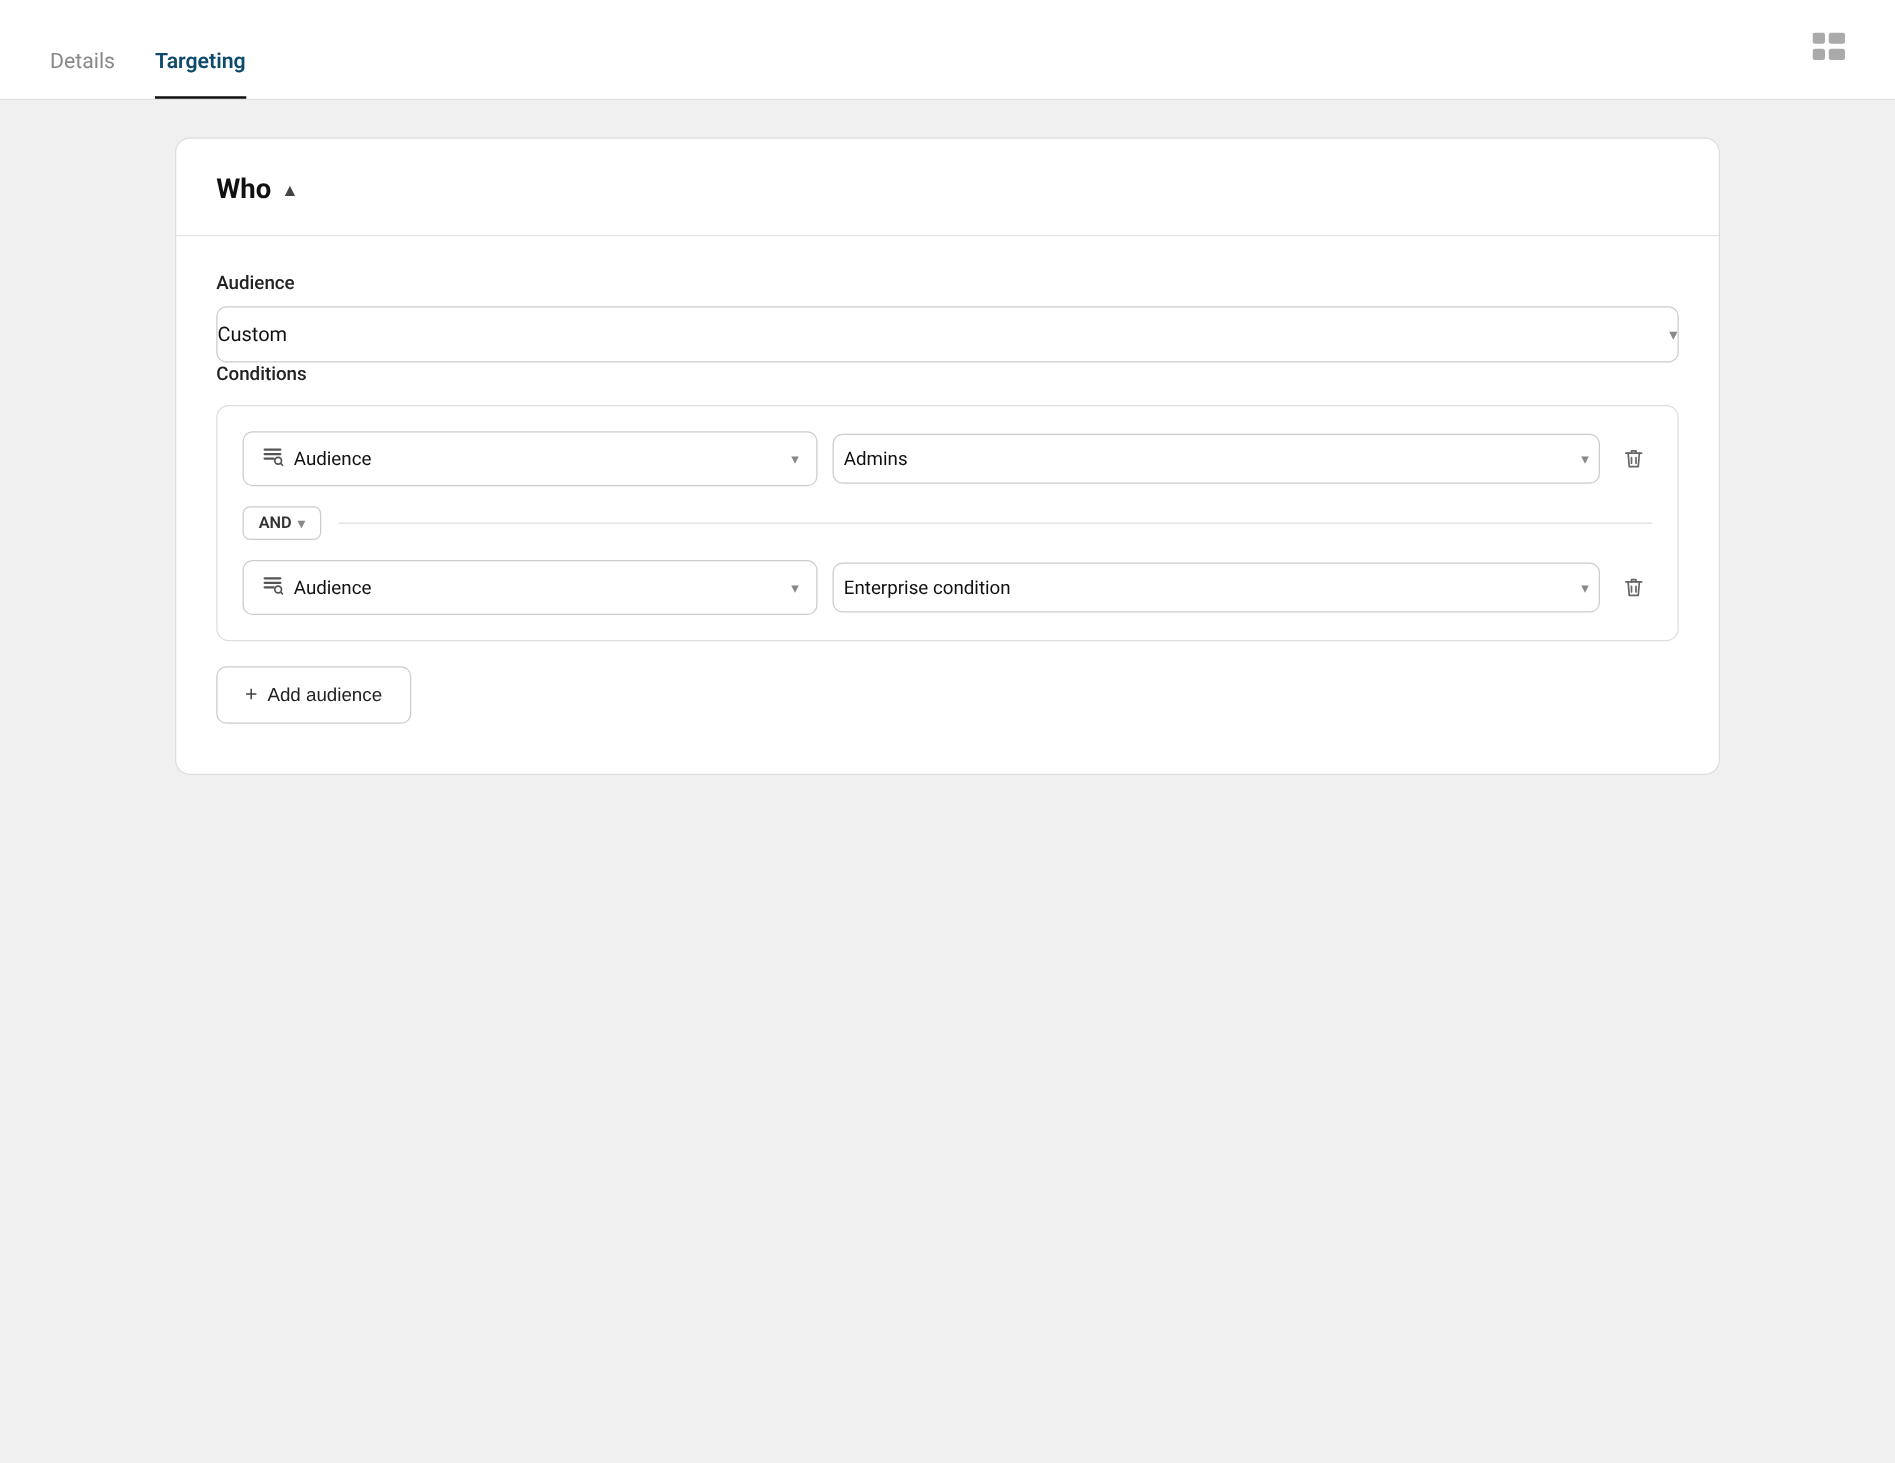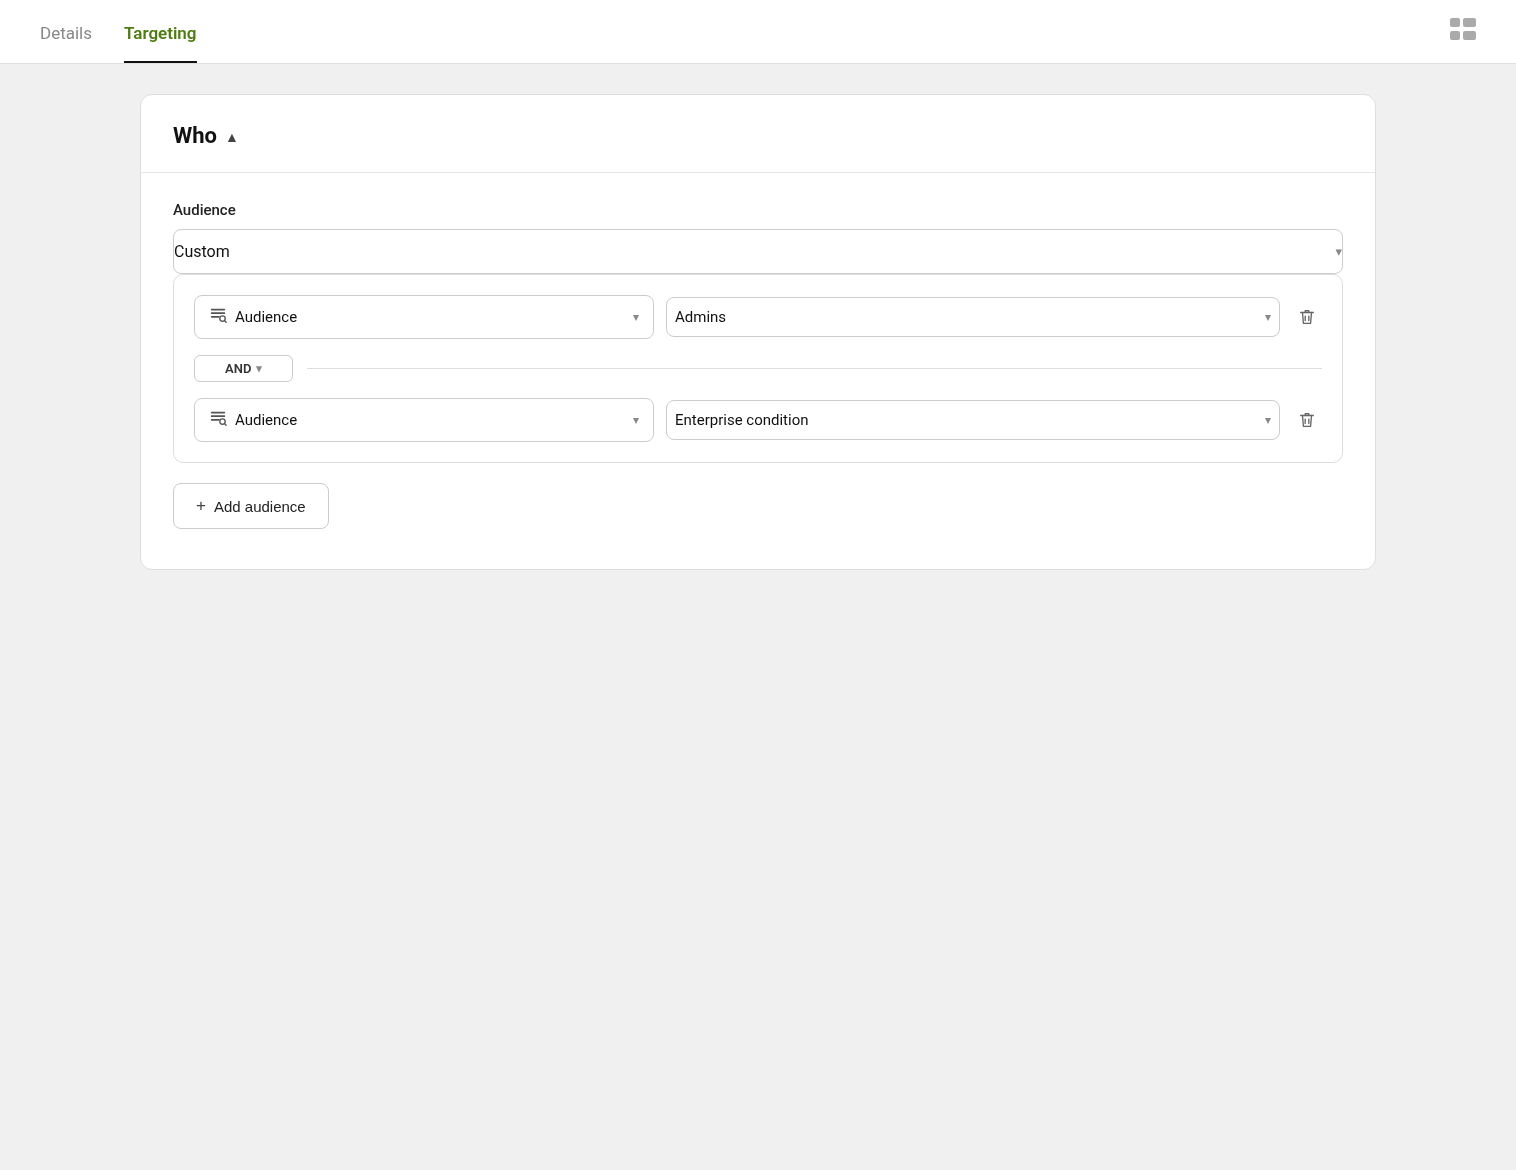--- a/index.html
+++ b/index.html
@@ -18,38 +18,38 @@
     }
 
     
     .top-nav {
       background: #ffffff;
       border-bottom: 1px solid #e0e0e0;
       display: flex;
       align-items: center;
       justify-content: space-between;
       padding: 0 40px;
-      height: 64px;
+      height: 80px;
     }
     .nav-tabs {
       display: flex;
       gap: 32px;
       height: 100%;
       align-items: flex-end;
       padding-bottom: 0;
     }
     .nav-tab {
       font-size: 17px;
       color: #888;
       cursor: pointer;
       padding-bottom: 18px;
       border-bottom: 2px solid transparent;
     }
     .nav-tab.active {
-      color: #4d7c0f;
+      color: #0c4a6e;
       font-weight: 600;
       border-bottom: 2px solid #111;
     }
     .nav-icon {
       color: #aaa;
       font-size: 20px;
       cursor: pointer;
     }
 
     
@@ -224,21 +224,21 @@
     
     .and-row {
       display: flex;
       align-items: center;
       gap: 14px;
       margin: 16px 0;
     }
     .and-badge {
       border: 1.5px solid #ccc;
       border-radius: 6px;
-      padding: 5px 30px;
+      padding: 5px 12px;
       font-size: 13px;
       font-weight: 600;
       color: #333;
       cursor: pointer;
       background: #fff;
       display: flex;
       align-items: center;
       gap: 5px;
       white-space: nowrap;
     }
@@ -322,20 +322,21 @@
       <div>
         <div class="field-label">Audience</div>
         <div class="select-box">
           <span>Custom</span>
           <span class="chevron-down">▾</span>
         </div>
       </div>
 
 
       <div>
+        <div class="conditions-label">Conditions</div>
 
         <div class="conditions-container">
 
           <div class="condition-row">
             <div class="condition-select">
               <span class="icon-audience">
                 <svg class="audience-icon-svg" viewBox="0 0 20 20" fill="none" xmlns="http://www.w3.org/2000/svg">
                   <rect x="2" y="3" width="16" height="2" rx="1" fill="#555"></rect>
                   <rect x="2" y="7" width="16" height="2" rx="1" fill="#555"></rect>
                   <rect x="2" y="11" width="10" height="2" rx="1" fill="#555"></rect>

